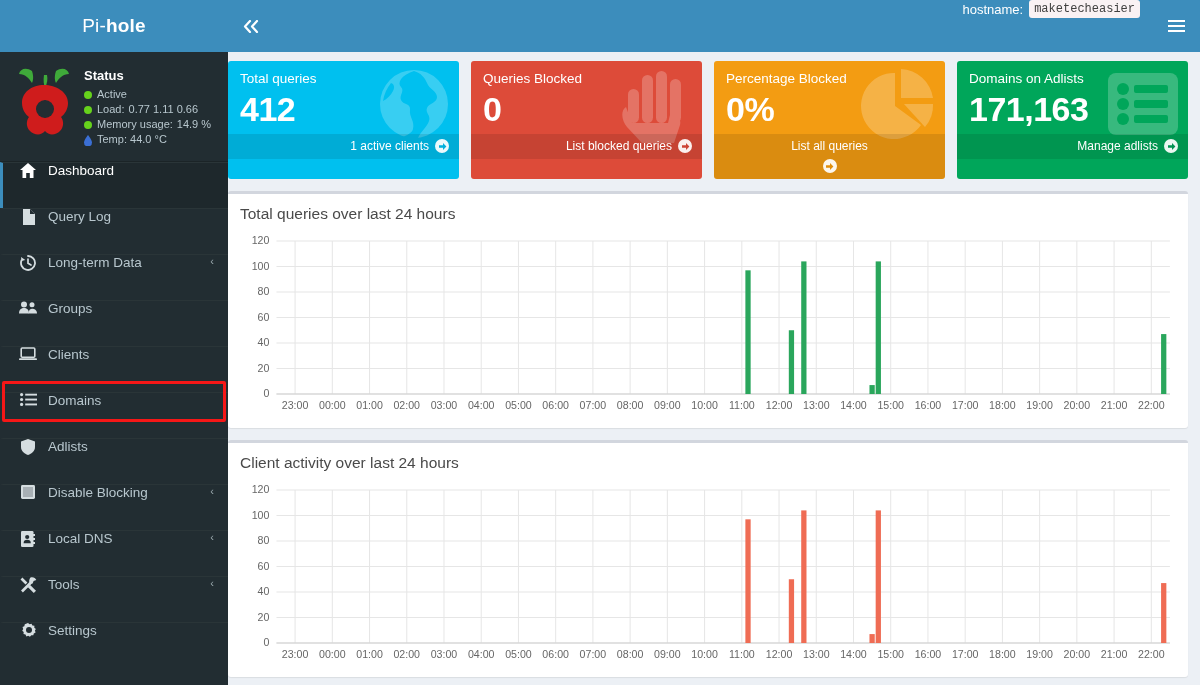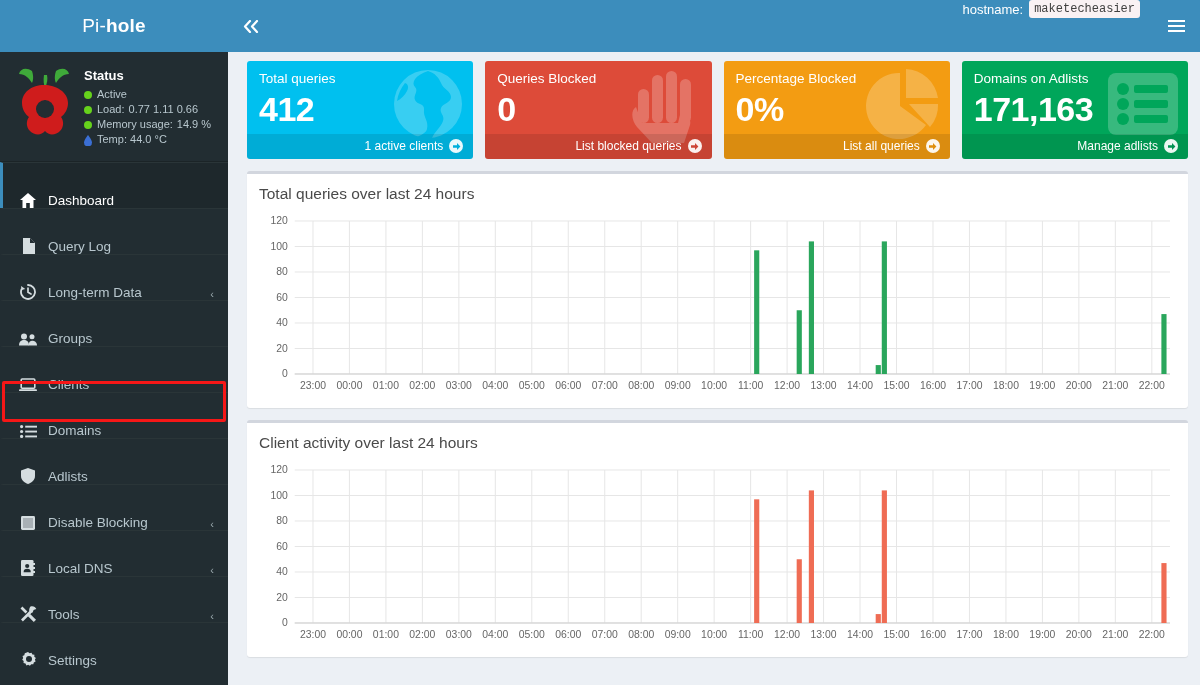--- a/index.html
+++ b/index.html
@@ -46,21 +46,21 @@
   .drop {
     width: 8px; height: 10px; margin-right: 5px; flex: none;
     position: relative;
   }
   .drop svg { display: block; }
   .status-line .val { margin-left: 4px; }
 
   .nav { list-style: none; }
   .nav li { position: relative; }
   .nav a {
-    display: flex; align-items: flex-end;
+    display: flex; align-items: flex-start;
     height: 46px; padding: 0 14px 0 14px;
     color: #b8c7ce; font-size: 13.5px;
     text-decoration: none;
     border-left: 3px solid transparent;
     border-top: 1px solid #2a3538;
   }
   .nav a.active {
     color: #fff; background: #1e282c;
     border-left-color: #3c8dbc;
   }
@@ -118,21 +118,21 @@
     width: 48px; height: 52px; display: flex; flex-direction: column;
     align-items: center; justify-content: center; gap: 3px; cursor: pointer;
   }
   .hamburger span { display: block; width: 17px; height: 2px; background: #fff; }
 
   
   .content {
     position: absolute; left: 228px; top: 52px;
     width: 972px; height: 633px;
     background: #ecf0f5;
-    padding: 9px 12px 0 19px;
+    padding: 9px 12px 0 0;
     overflow: hidden;
   }
 
   .boxrow { display: flex; gap: 12px; }
   .smallbox {
     flex: 1; border-radius: 3px; color: #fff;
     position: relative; overflow: hidden;
   }
   .sb-inner { padding: 9px 12px 4px 12px; position: relative; z-index: 2; }
   .sb-title { font-size: 13.5px; font-weight: 400; line-height: 17px; }
@@ -157,21 +157,21 @@
   }
   .arrow-circ svg { display: block; }
 
   .box-blue   { background: #00c0ef; }
   .box-blue .sb-foot   { background: rgba(0,0,0,.10); }
   .box-blue .arrow-circ svg path { fill: #00b0dd; }
   .box-red    { background: #dd4b39; }
   .box-red .sb-foot    { background: rgba(0,0,0,.10); }
   .box-red .arrow-circ svg path { fill: #cd4436; }
   .box-yellow { background: #f39c12; }
-  .box-yellow .sb-foot { background: rgba(0,0,0,.10); }
+  .box-yellow .sb-foot { background: rgba(0,0,0,.10); flex-direction: column; }
   .box-yellow .arrow-circ svg path { fill: #e08e0b; }
   .box-green  { background: #00a65a; }
   .box-green .sb-foot  { background: rgba(0,0,0,.10); }
   .box-green .arrow-circ svg path { fill: #009150; }
 
   .panel {
     background: #fff; border-top: 3px solid #d2d6de;
     border-radius: 3px; margin-top: 12px;
     box-shadow: 0 1px 1px rgba(0,0,0,.08);
   }

